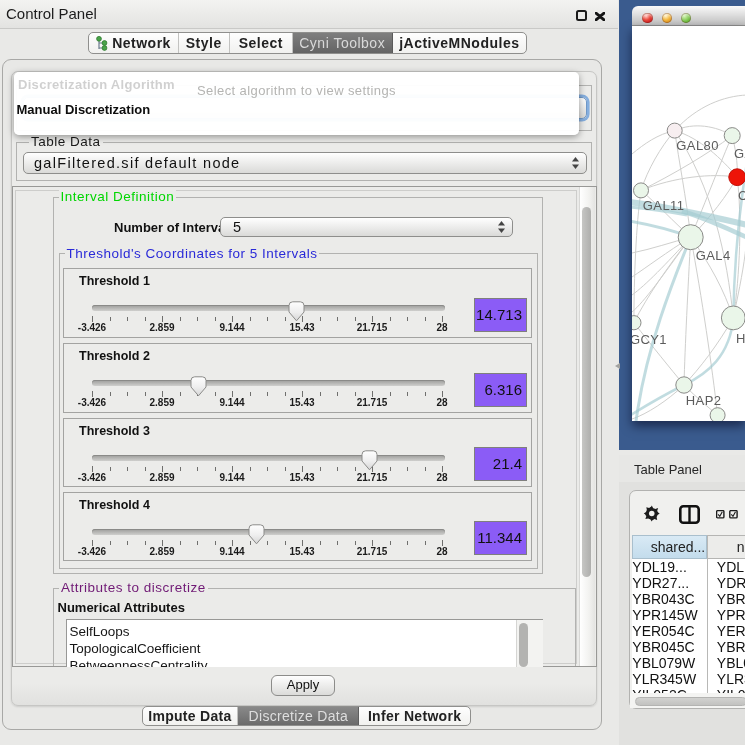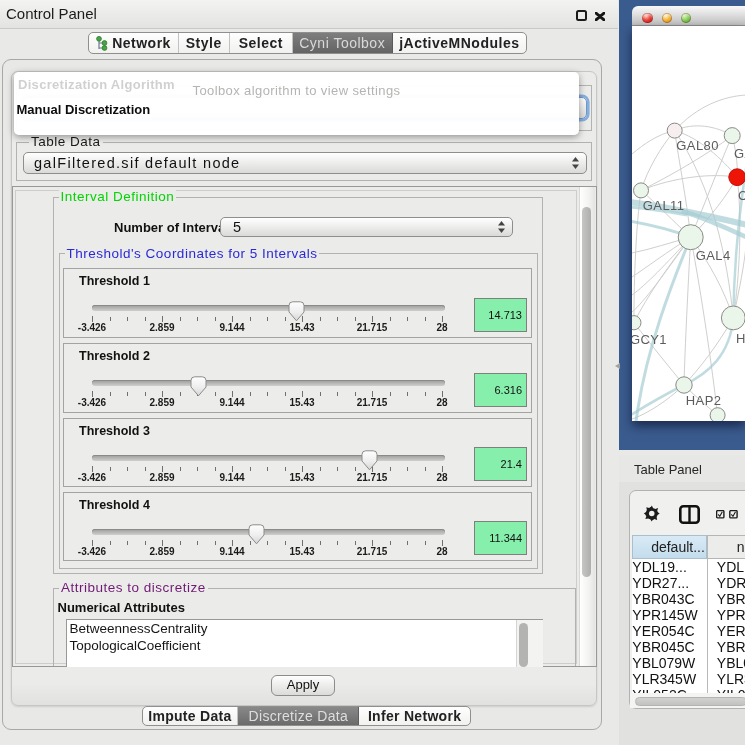--- a/index.html
+++ b/index.html
@@ -44,22 +44,22 @@
       border-radius:5px; background:linear-gradient(to right,#c6c6c4,#aeaeac); }
 
   .tbox { position:absolute; left:63px; width:469px; height:69.5px;
       border:1px solid #a3a3a1; background:#ececea; }
   .tlabel { position:absolute; left:15px; top:5px; font-size:12.5px; font-weight:bold; color:#111; }
   .track { position:absolute; left:28px; top:36px; width:352.5px; height:6px; border-radius:3px;
       background:linear-gradient(#9b9b99,#cfcfcd); box-shadow:inset 0 1px 0 #8a8a88; }
   .ticks i { position:absolute; width:1px; background:#6f6f6d; display:block; }
   .tl { position:absolute; top:53px; width:50px; text-align:center; font-size:10px; font-weight:bold; color:#1b1b1b; }
   .thumb { position:absolute; top:31.5px; }
-  .vbox { position:absolute; left:410px; top:28.5px; width:53px; height:34px; background:#86efac;
-      border:1px solid #7f7f7d; font-size:11px; color:#111; text-align:right;
+  .vbox { position:absolute; left:410px; top:28.5px; width:53px; height:34px; background:#8b5cf6;
+      border:1px solid #7f7f7d; font-size:15px; color:#111; text-align:right;
       line-height:32px; padding-right:4px; }
 
   #attrlist { position:absolute; left:65.5px; top:619px; width:477px; height:47.5px;
       background:#fff; border-top:1px solid #989896; border-left:1px solid #989896; overflow:hidden; font-size:13.5px; color:#161616; }
   #attrlist div { padding-left:3px; height:17px; line-height:17px; margin-top:0; }
 
   #apply { position:absolute; left:271px; top:674.5px; width:64px; height:21px;
       border:1px solid #8c8c8a; border-radius:6px; background:linear-gradient(#fefefe,#dbdbd9);
       font-size:13px; color:#111; text-align:center; line-height:18px; }
 
@@ -347,37 +347,38 @@
       </defs>
     <path d="M1,4.5 Q1,0.8 4.7,0.8 L12.3,0.8 Q16,0.8 16,4.5 L16,11 L8.5,19.8 L1,11 Z" fill="url(#thg491)" stroke="#8c8c8a" stroke-width="1"></path>
   </svg>
   <div class="vbox">11.344</div>
 </div>
 
 <div class="group" style="left:53px; top:587.5px; width:522.5px; height:78px; border-bottom:none;"></div>
 <span class="gtitle" style="left:59px; top:580.5px; color:#701a75;">Attributes to discretize</span>
 <span style="position:absolute; left:57.5px; top:600px; font-size:13px; font-weight:bold; color:#111;">Numerical Attributes</span>
 <div id="attrlist">
+  <div style="margin-top:3px;">SelfLoops</div>
+  <div>TopologicalCoefficient</div>
   <div>BetweennessCentrality</div>
-  <div>TopologicalCoefficient</div>
   <div style="position:absolute; right:0; top:0; width:27px; height:47.5px; background:#f3f3f1; border-left:1px solid #d5d5d3;"></div>
   <div style="position:absolute; right:15px; top:3px; width:9px; height:44px; border-radius:4.5px; background:#b3b3b1; padding:0;"></div>
 </div>
 
 <div id="apply">Apply</div>
 
 <div id="btabs">
   <div class="seg" style="width:95.9px;">Impute Data</div>
   <div class="seg dark" style="width:120.8px;">Discretize Data</div>
   <div class="seg" style="width:110.8px;">Infer Network</div>
 </div>
 
 <div id="popup">
   <span class="faint">Discretization Algorithm</span>
-  <div class="sel">Toolbox algorithm to view settings</div>
+  <div class="sel">Select algorithm to view settings</div>
   <div class="it1">Manual Discretization</div>
 </div>
 
 <div id="blue"></div>
 <div id="mtitle"></div>
 <div class="light" style="left:642px;   background:radial-gradient(circle at 38% 28%, #ffc2bc 5%, #ea4a3d 42%, #cf1d22 72%, #a81015 100%);"></div>
 <div class="light" style="left:661.8px; background:radial-gradient(circle at 38% 28%, #fff0c2 5%, #f4b73e 45%, #d98c1c 80%, #b06d10 100%);"></div>
 <div class="light" style="left:680.9px; background:radial-gradient(circle at 35% 30%, #d8f6b8, #74c145 58%, #4b9a29);"></div>
 
 <div id="canvas">
@@ -459,21 +460,21 @@
   <line x1="10.5" y1="1" x2="10.5" y2="18" stroke="#111" stroke-width="2.4"></line>
 </svg>
 <svg style="position:absolute; left:716px; top:509.5px;" width="23" height="9" viewBox="0 0 23 9">
   <rect x="0.6" y="0.6" width="7.3" height="7.3" rx="1" fill="none" stroke="#1c1c1c" stroke-width="1.4"></rect>
   <path d="M2.1,4.4 L3.8,6.3 L6.3,1.8" fill="none" stroke="#1c1c1c" stroke-width="1.1"></path>
   <rect x="13.8" y="0.6" width="7.3" height="7.3" rx="1" fill="none" stroke="#1c1c1c" stroke-width="1.4"></rect>
   <path d="M15.3,4.4 L17,6.3 L19.5,1.8" fill="none" stroke="#1c1c1c" stroke-width="1.1"></path>
 </svg>
 
 <div id="tbody"></div>
-<div id="thdr1">default...</div>
+<div id="thdr1">shared...</div>
 <div id="thdr2">n...</div>
 <div id="tgrid"></div>
 <div class="trow" style="top:560.4px;">
     <span class="c1">YDL19...</span>
     <span class="c2">YDL1</span>
   </div>
 <div class="trow" style="top:576.3px;">
     <span class="c1">YDR27...</span>
     <span class="c2">YDR2</span>
   </div>

